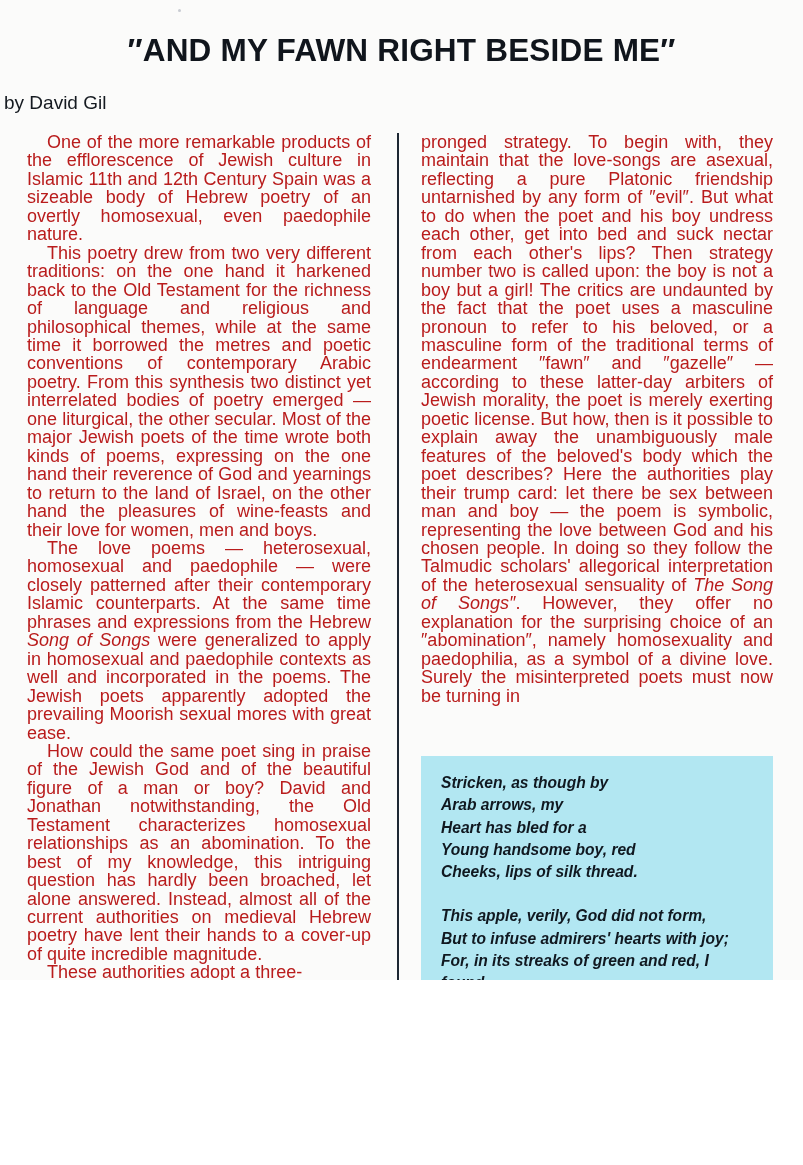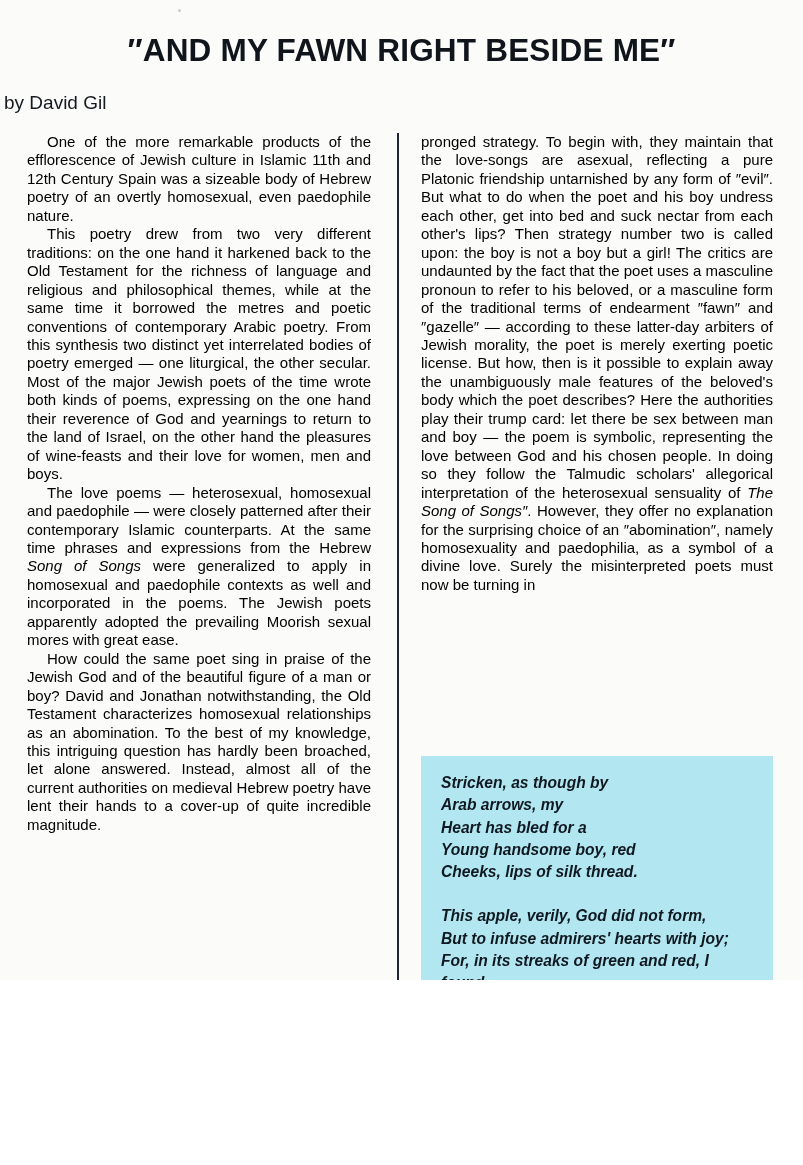--- a/index.html
+++ b/index.html
@@ -52,23 +52,23 @@
     top: 133px;
     width: 2px;
     height: 985px;
     background: #1d2733;
   }
 
   
   .col {
     position: absolute;
     top: 133px;
-    font-size: 15px;
+    font-size: 18px;
     line-height: 18.45px;
-    color: #000000;
+    color: #b91c1c;
     text-align: justify;
     text-justify: inter-word;
     -webkit-hyphens: none;
     hyphens: none;
   }
   .col-left  { left: 27px;  width: 344px; }
   .col-right { left: 421px; width: 352px; }
 
   .col p {
     margin: 0;
@@ -144,20 +144,21 @@
 
   <div class="byline">by David Gil</div>
 
   <div class="column-rule"></div>
 
   <div class="col col-left">
     <p>One of the more remarkable products of the efflorescence of Jewish culture in Islamic 11th and 12th Century Spain was a sizeable body of Hebrew poetry of an overtly homosexual, even paedophile nature.</p>
     <p>This poetry drew from two very different traditions: on the one hand it harkened back to the Old Testament for the richness of language and religious and philosophical themes, while at the same time it borrowed the metres and poetic conventions of contemporary Arabic poetry. From this synthesis two distinct yet interrelated bodies of poetry emerged — one liturgical, the other secular. Most of the major Jewish poets of the time wrote both kinds of poems, expressing on the one hand their reverence of God and yearnings to return to the land of Israel, on the other hand the pleasures of wine-feasts and their love for women, men and boys.</p>
     <p><span>The love poems — heterosexual, homosexual and paedophile — were closely patterned after their contemporary Islamic counterparts. At the same time phrases and expressions from the Hebrew </span><i>Song of Songs</i><span> were generalized to apply in homosexual and paedophile contexts as well and incorporated in the poems. The Jewish poets apparently adopted the prevailing Moorish sexual mores with great ease.</span></p>
     <p>How could the same poet sing in praise of the Jewish God and of the beautiful figure of a man or boy? David and Jonathan notwithstanding, the Old Testament characterizes homosexual relationships as an abomination. To the best of my knowledge, this intriguing question has hardly been broached, let alone answered. Instead, almost all of the current authorities on medieval Hebrew poetry have lent their hands to a cover-up of quite incredible magnitude.</p>
+    <p>These authorities adopt a three-</p>
   </div>
 
   <div class="col col-right">
     <p class="cont"><span>pronged strategy. To begin with, they maintain that the love-songs are asexual, reflecting a pure Platonic friendship untarnished by any form of ″evil″. But what to do when the poet and his boy undress each other, get into bed and suck nectar from each other's lips? Then strategy number two is called upon: the boy is not a boy but a girl! The critics are undaunted by the fact that the poet uses a masculine pronoun to refer to his beloved, or a masculine form of the traditional terms of endearment ″fawn″ and ″gazelle″ — according to these latter-day arbiters of Jewish morality, the poet is merely exerting poetic license. But how, then is it possible to explain away the unambiguously male features of the beloved's body which the poet describes? Here the authorities play their trump card: let there be sex between man and boy — the poem is symbolic, representing the love between God and his chosen people. In doing so they follow the Talmudic scholars' allegorical interpretation of the heterosexual sensuality of </span><i>The Song of Songs″</i><span>. However, they offer no explanation for the surprising choice of an ″abomination″, namely homosexuality and paedophilia, as a symbol of a divine love. Surely the misinterpreted poets must now be turning in</span></p>
   </div>
 
   <div class="poem-box">
     <div class="stanza">Stricken, as though by
 Arab arrows, my
 Heart has bled for a

